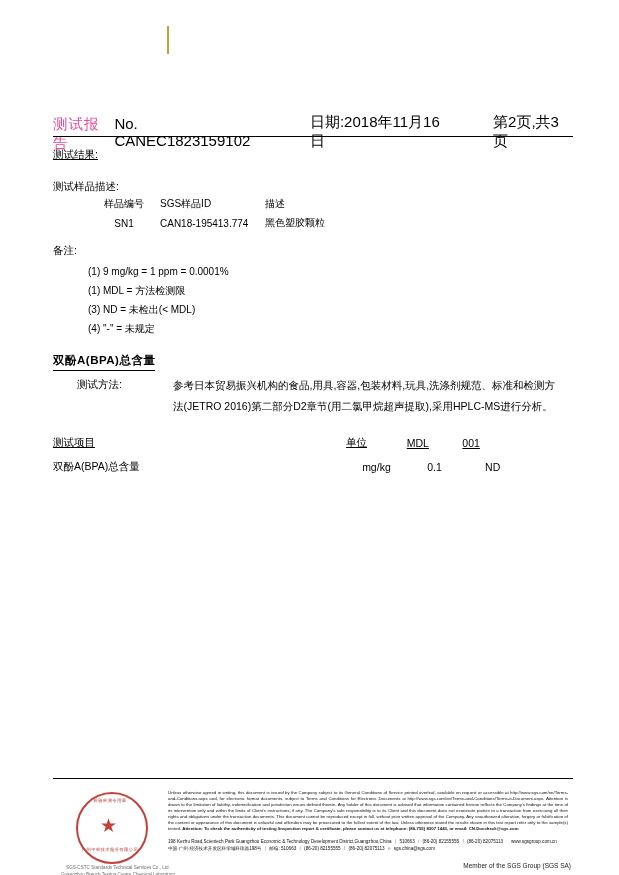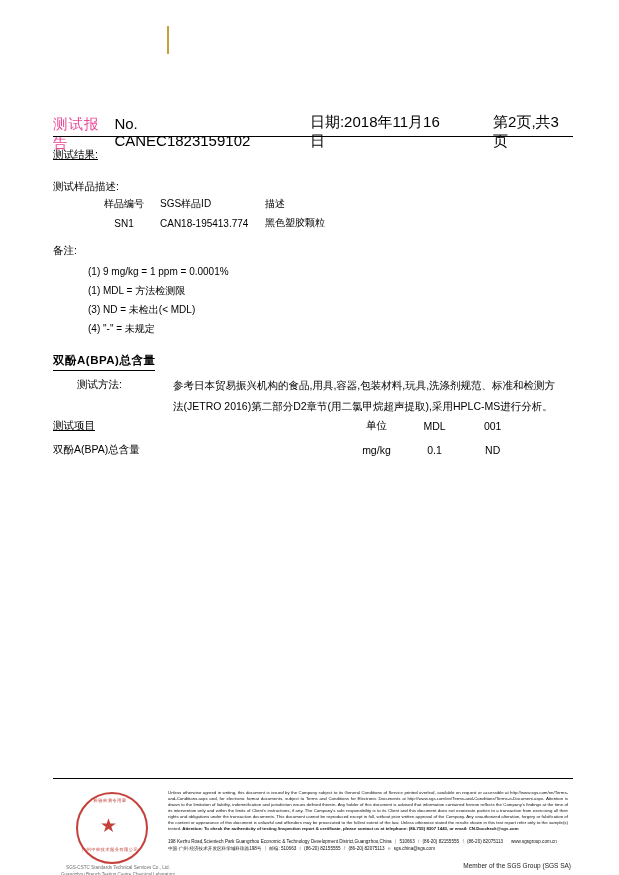--- a/index.html
+++ b/index.html
@@ -157,33 +157,34 @@
     width: 420px;
     font-size: 10.5px;
     line-height: 21px;
     margin-left: 46px;
   }
 
   
   .res-table {
     position: absolute;
     left: 53px;
-    top: 419px;
+    top: 436px;
     width: 470px;
     font-size: 10.5px;
     border-collapse: collapse;
   }
   .res-table th {
     font-weight: normal;
     text-align: left;
     padding: 0 0 3px 0;
     white-space: nowrap;
   }
   .res-table th.u, .res-table th.m, .res-table th.s {
-    text-align: center;
+    text-align: left;
+    text-decoration: underline;
   }
   .res-table th.item { text-decoration: underline; }
   .res-table td {
     padding: 7px 0 0 0;
     white-space: nowrap;
   }
   .res-table td.u, .res-table td.m, .res-table td.s { text-align: center; }
   .w-item { width: 290px; }
   .w-unit { width: 60px; }
   .w-mdl  { width: 55px; }

